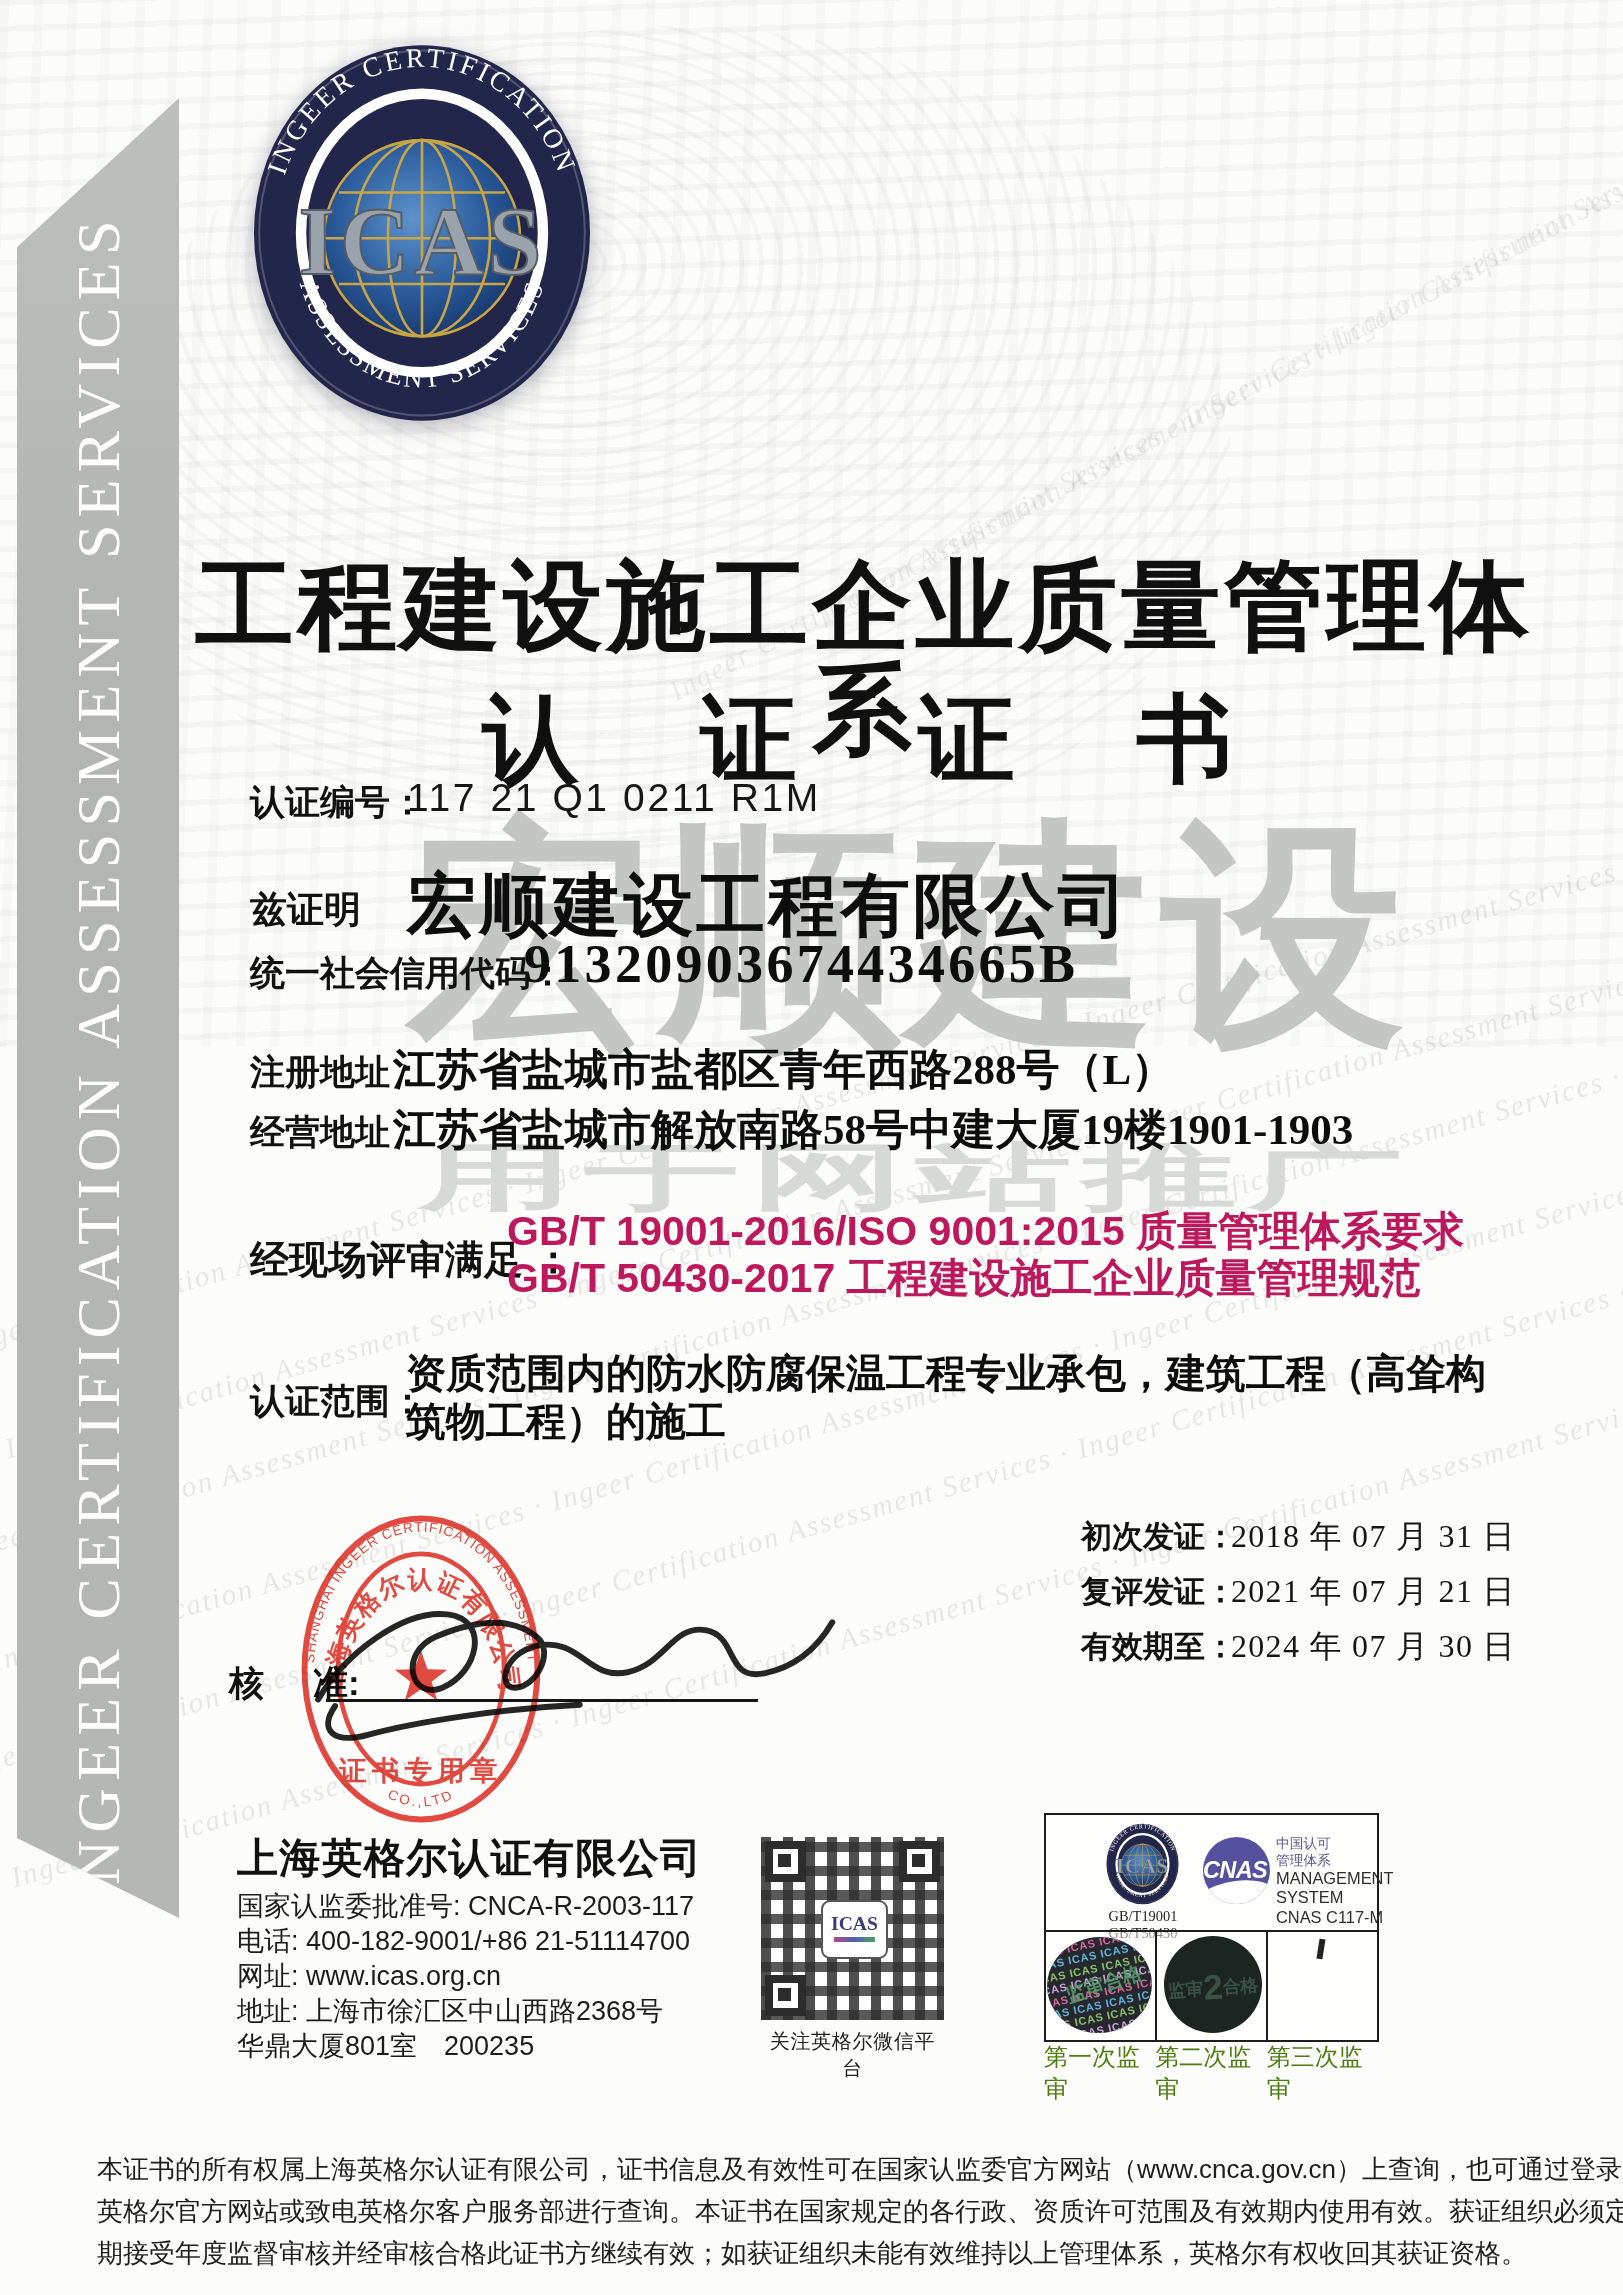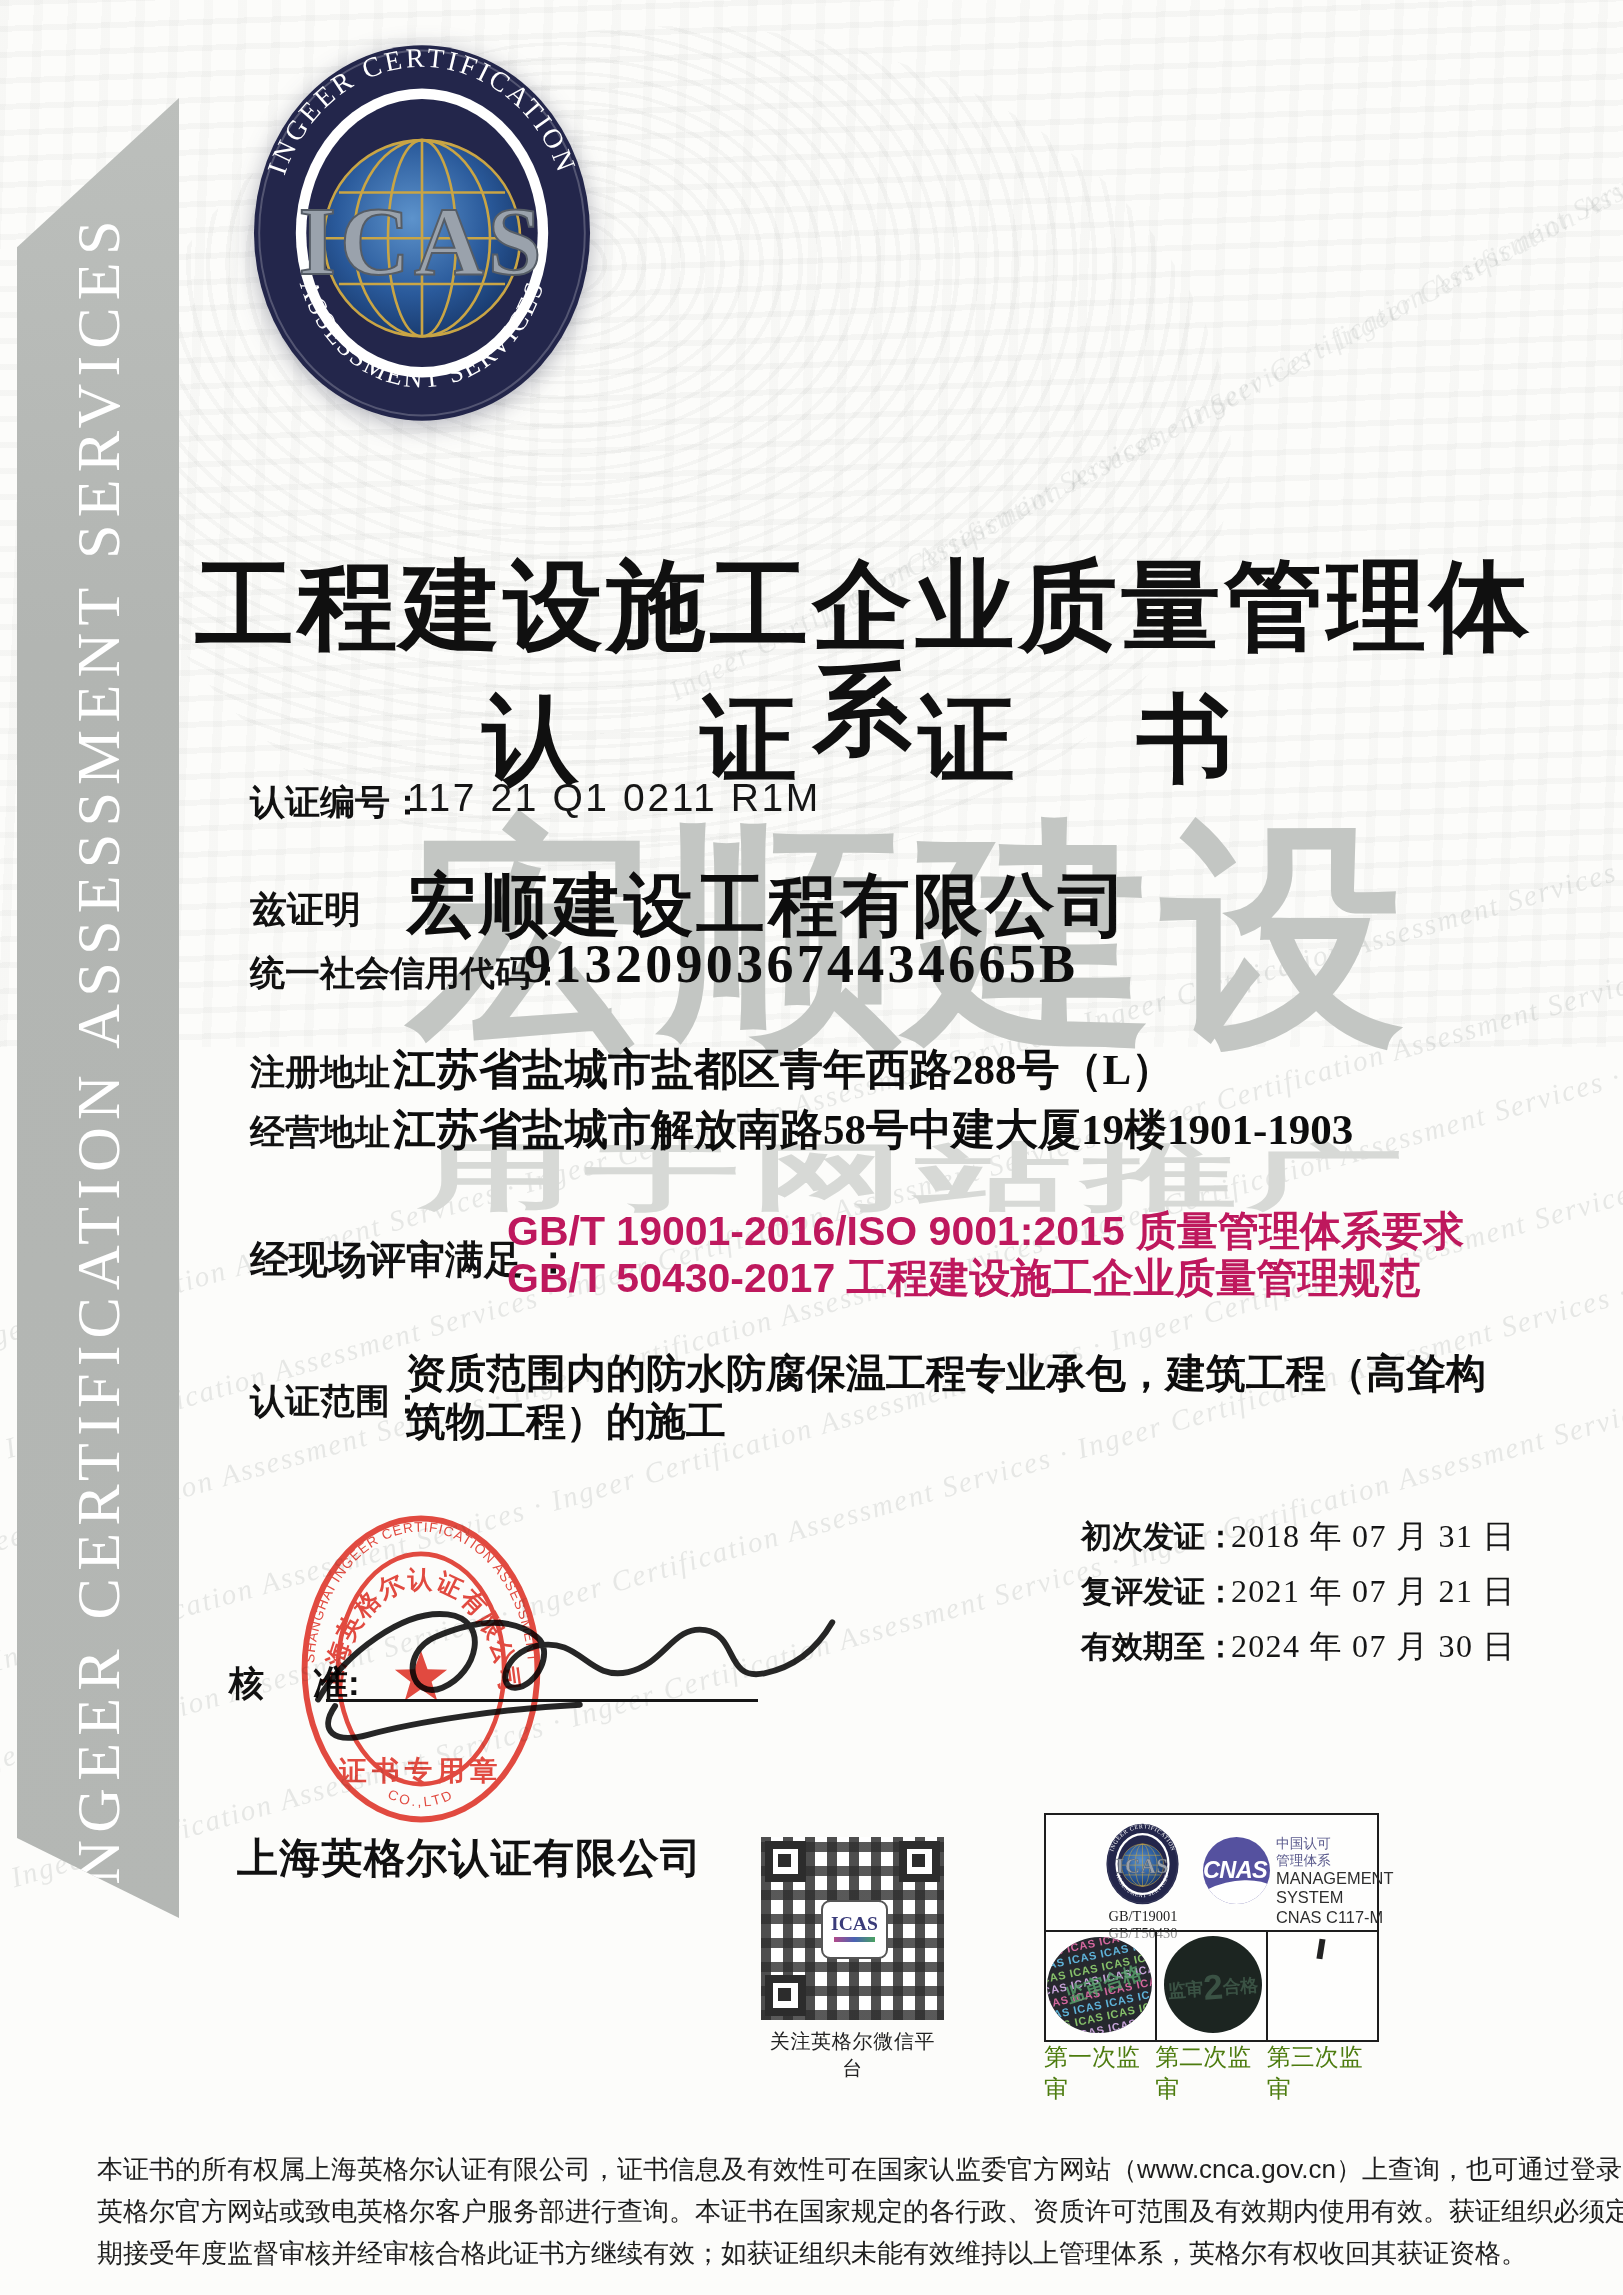--- a/index.html
+++ b/index.html
@@ -234,20 +234,27 @@
   </svg>
 
   <svg class="abs" id="signature" viewBox="0 0 830 270">
     <g fill="none" stroke="#141414" stroke-width="9" stroke-linecap="round" opacity=".92">
       <path d="M 20,190 C 62,118 152,52 218,60 C 284,68 264,150 210,172 C 162,192 142,120 200,94 C 272,64 322,68 354,94 C 382,116 354,170 322,172 C 294,174 302,120 354,108 C 422,94 432,162 494,148 C 550,136 562,76 612,84 C 662,92 642,162 702,150 C 762,138 792,96 806,72"></path>
       <path d="M 46,200 C 20,238 44,258 96,244 C 170,224 300,204 420,198"></path>
     </g>
   </svg>
 
   <div class="abs" id="issuer-name">上海英格尔认证有限公司</div>
+  <div class="abs" id="issuer-lines">
+    <div class="issuer-line">国家认监委批准号: CNCA-R-2003-117</div>
+    <div class="issuer-line">电话: 400-182-9001/+86 21-51114700</div>
+    <div class="issuer-line">网址: www.icas.org.cn</div>
+    <div class="issuer-line">地址: 上海市徐汇区中山西路2368号</div>
+    <div class="issuer-line">华鼎大厦801室　200235</div>
+  </div>
 
   <div class="abs" id="qr">
     <div class="finder" style="left:3.9px;top:3.9px;"></div>
     <div class="finder" style="right:3.9px;top:3.9px;"></div>
     <div class="finder" style="left:3.9px;bottom:3.9px;"></div>
     <div id="qr-chip">
       <div id="qr-chip-text">ICAS</div>
       <div id="qr-chip-bar"></div>
     </div>
   </div>

